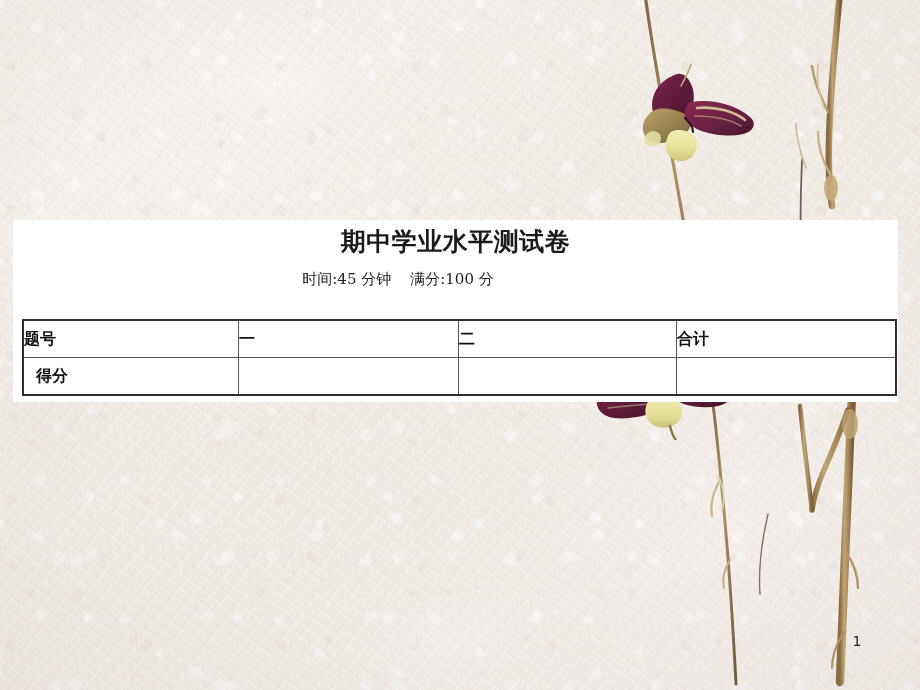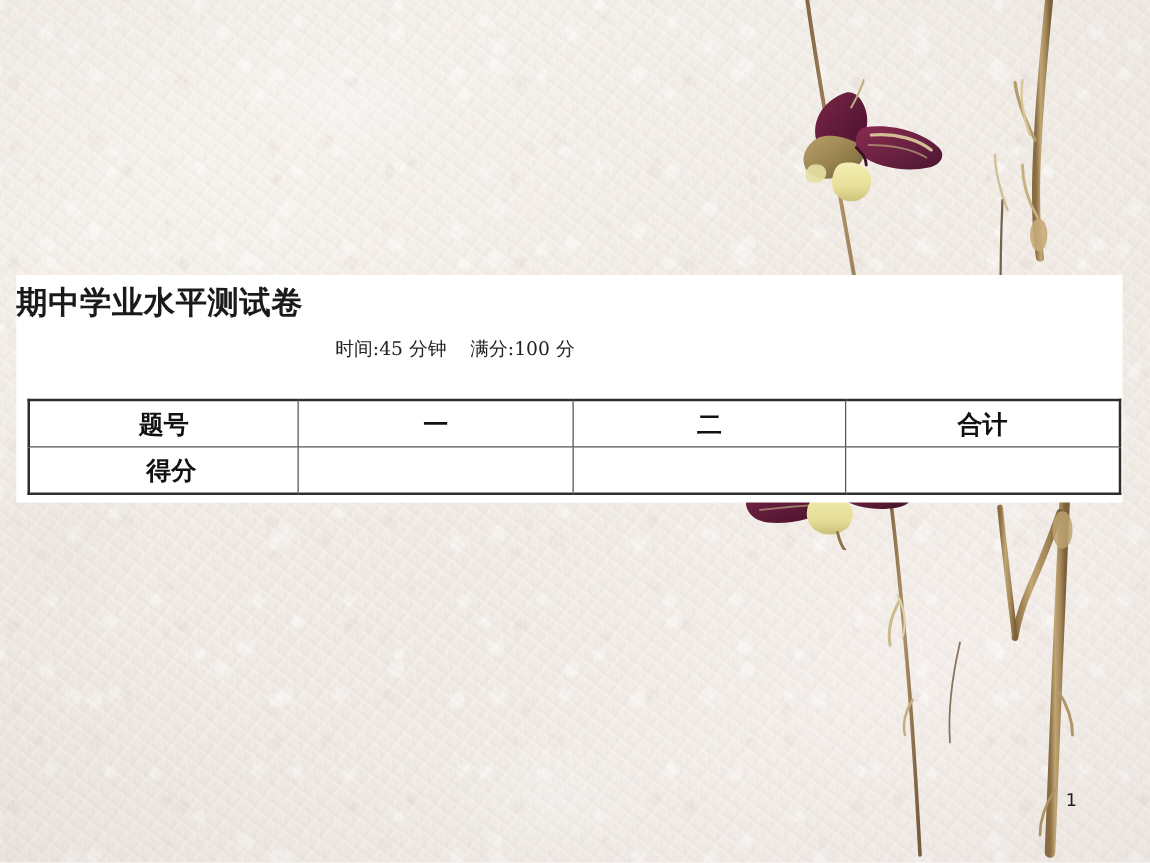--- a/index.html
+++ b/index.html
@@ -104,58 +104,60 @@
     width: 885px;
     height: 182px;
     background: #ffffff;
   }
 
   #paper-title {
     position: absolute;
     left: 0;
     top: 6px;
     width: 885px;
+    text-align: center;
     font-family: "DejaVu Sans", "Liberation Sans", sans-serif;
     font-size: 25px;
     font-weight: bold;
     letter-spacing: .5px;
     color: #1a1a1a;
     line-height: 32px;
     white-space: nowrap;
   }
 
   #paper-meta {
     position: absolute;
     left: 0;
     top: 48px;
     width: 702px;
     text-align: center;
     font-family: "DejaVu Serif", "Liberation Serif", serif;
     font-size: 15px;
     color: #222222;
     line-height: 22px;
     white-space: pre;
+    padding-left: 34px;
   }
 
   
   #score-table {
     position: absolute;
     left: 9px;
     top: 99px;
     width: 868px;
     border-collapse: collapse;
     table-layout: fixed;
   }
   #score-table td {
     border: 1px solid #555555;
     height: 36px;
-    text-align: center;
+    text-align: left;
     vertical-align: middle;
     font-family: "DejaVu Sans", "Liberation Sans", sans-serif;
-    font-size: 20px;
+    font-size: 16px;
     font-weight: bold;
     color: #111111;
     padding: 0;
   }
   #score-table .outer-top    { border-top-width: 2px;    border-top-color: #2e2e2e; }
   #score-table .outer-bottom { border-bottom-width: 2px; border-bottom-color: #2e2e2e; padding-left: 12px; }
   #score-table .outer-left   { border-left-width: 2px;   border-left-color: #2e2e2e; }
   #score-table .outer-right  { border-right-width: 2px;  border-right-color: #2e2e2e; }
   #score-table .c0 { width: 214px; }
   #score-table .c1 { width: 219px; }

